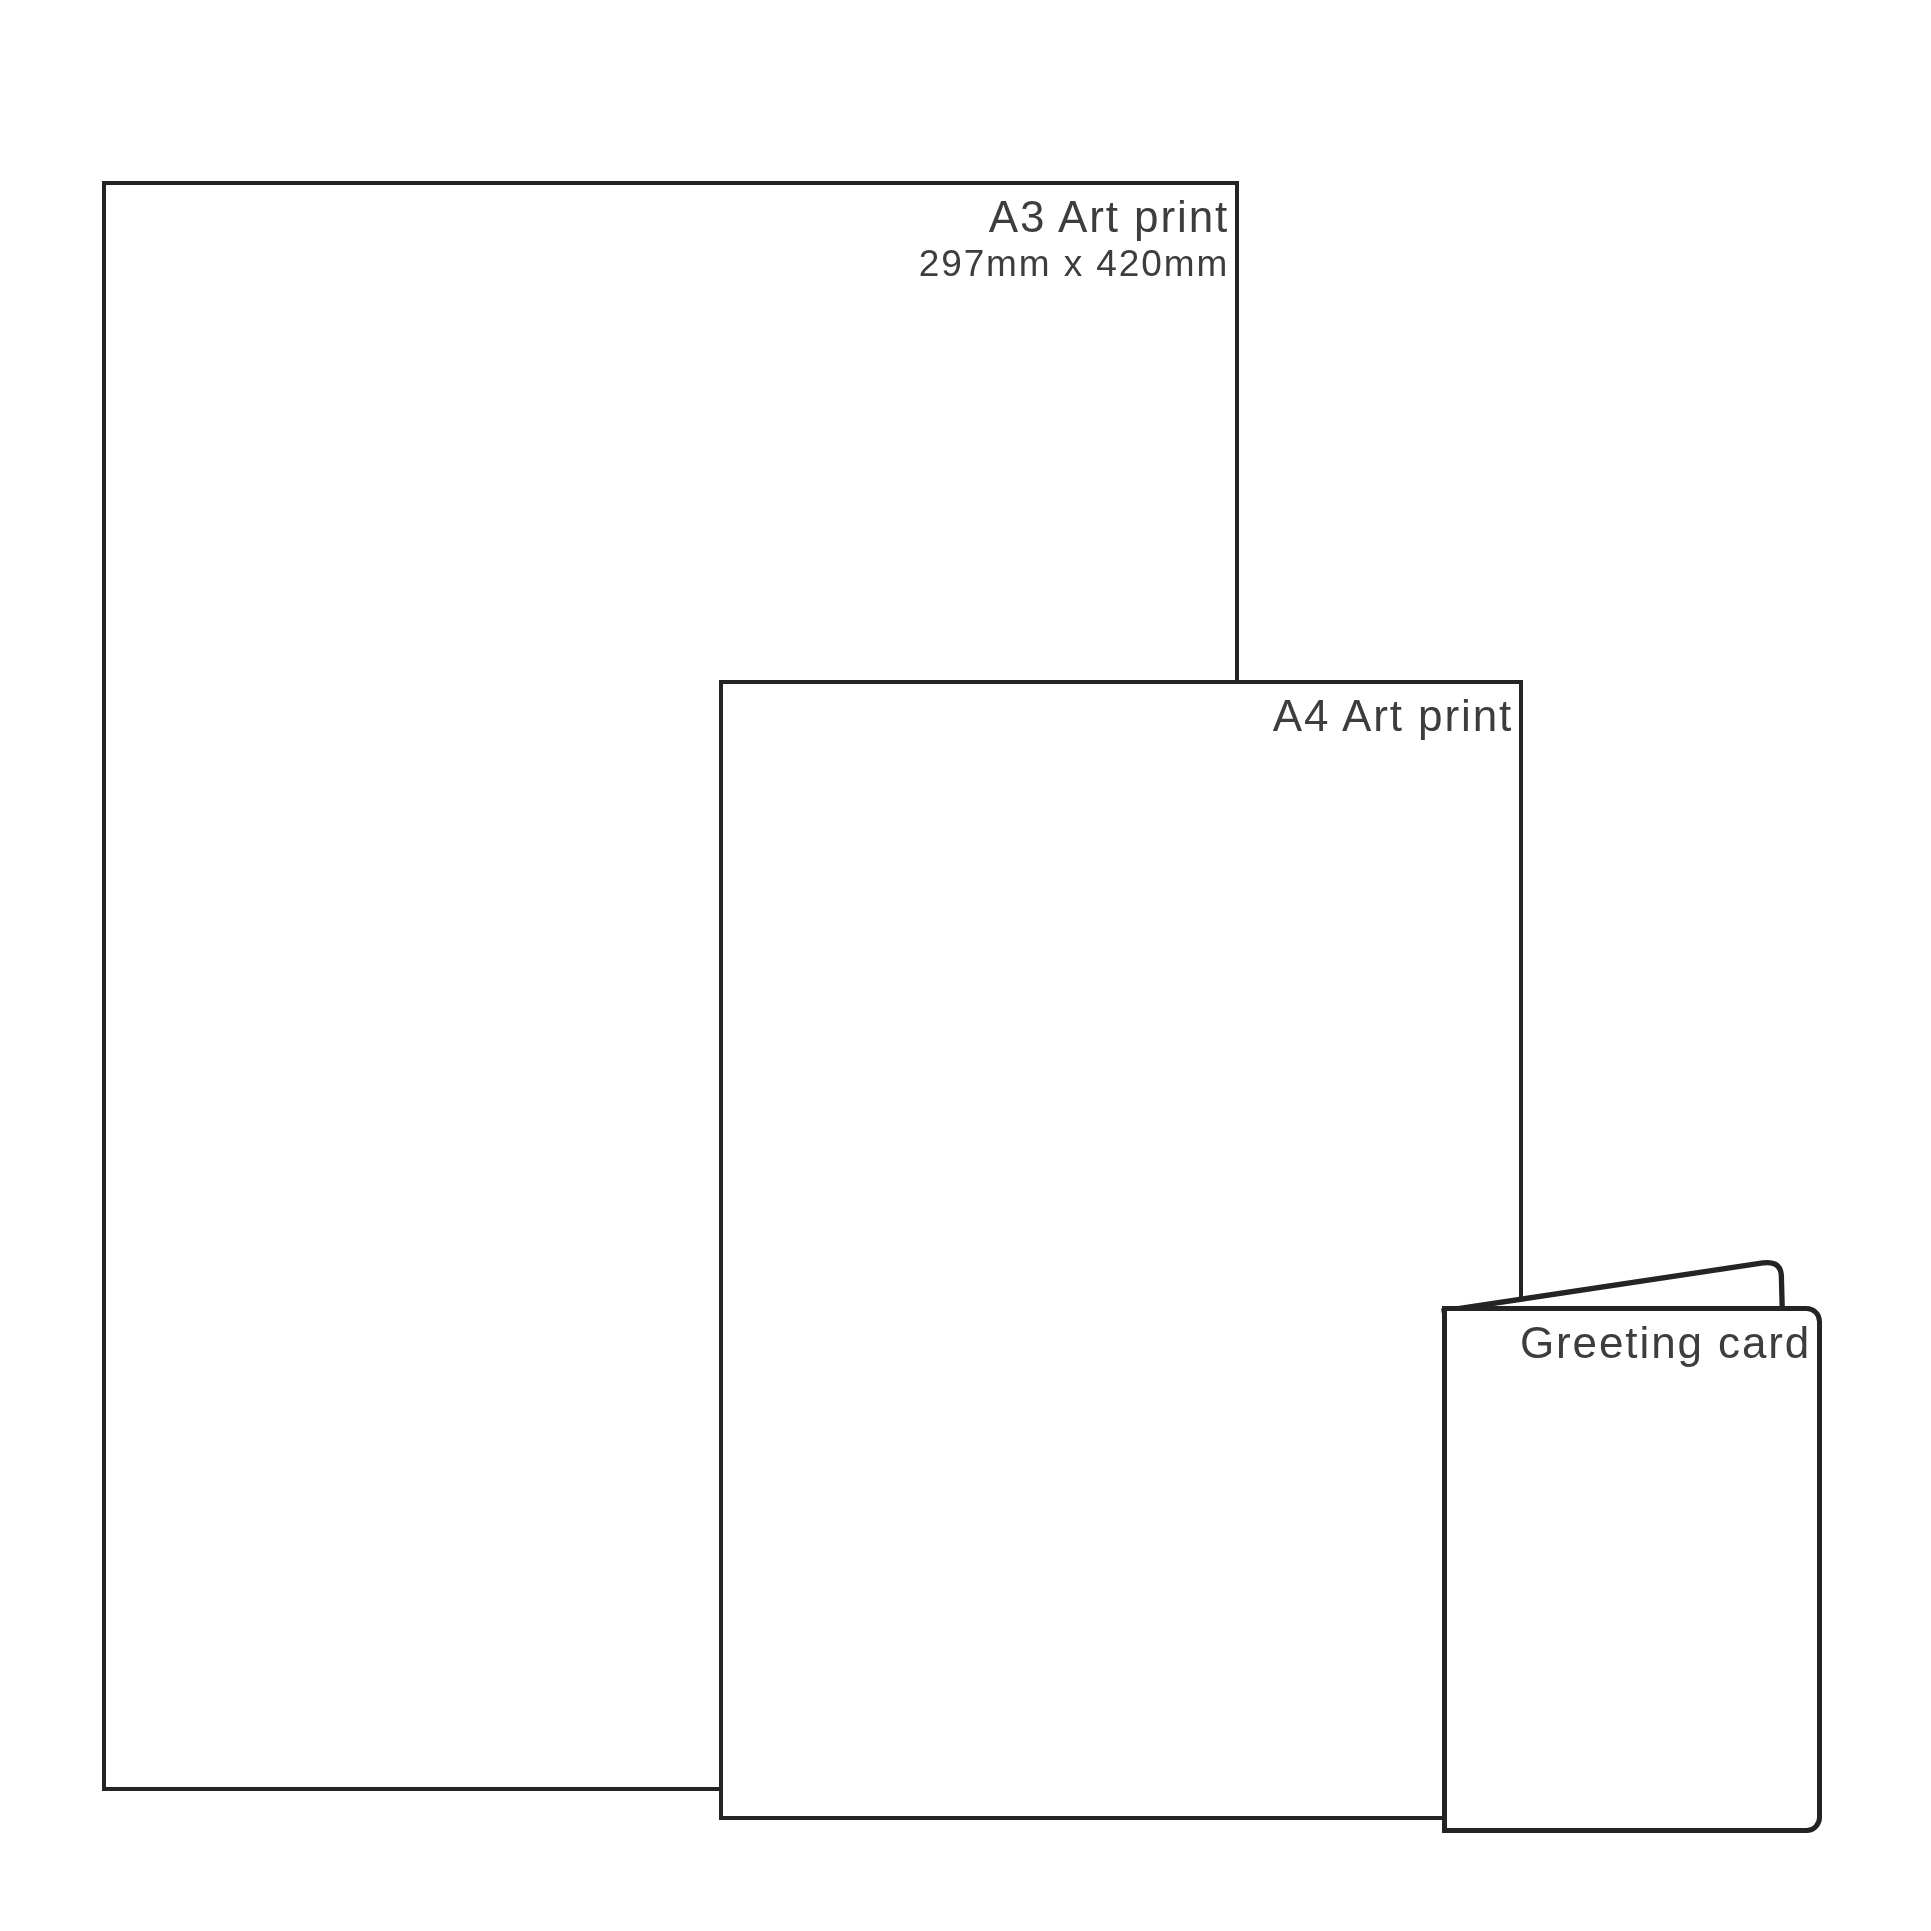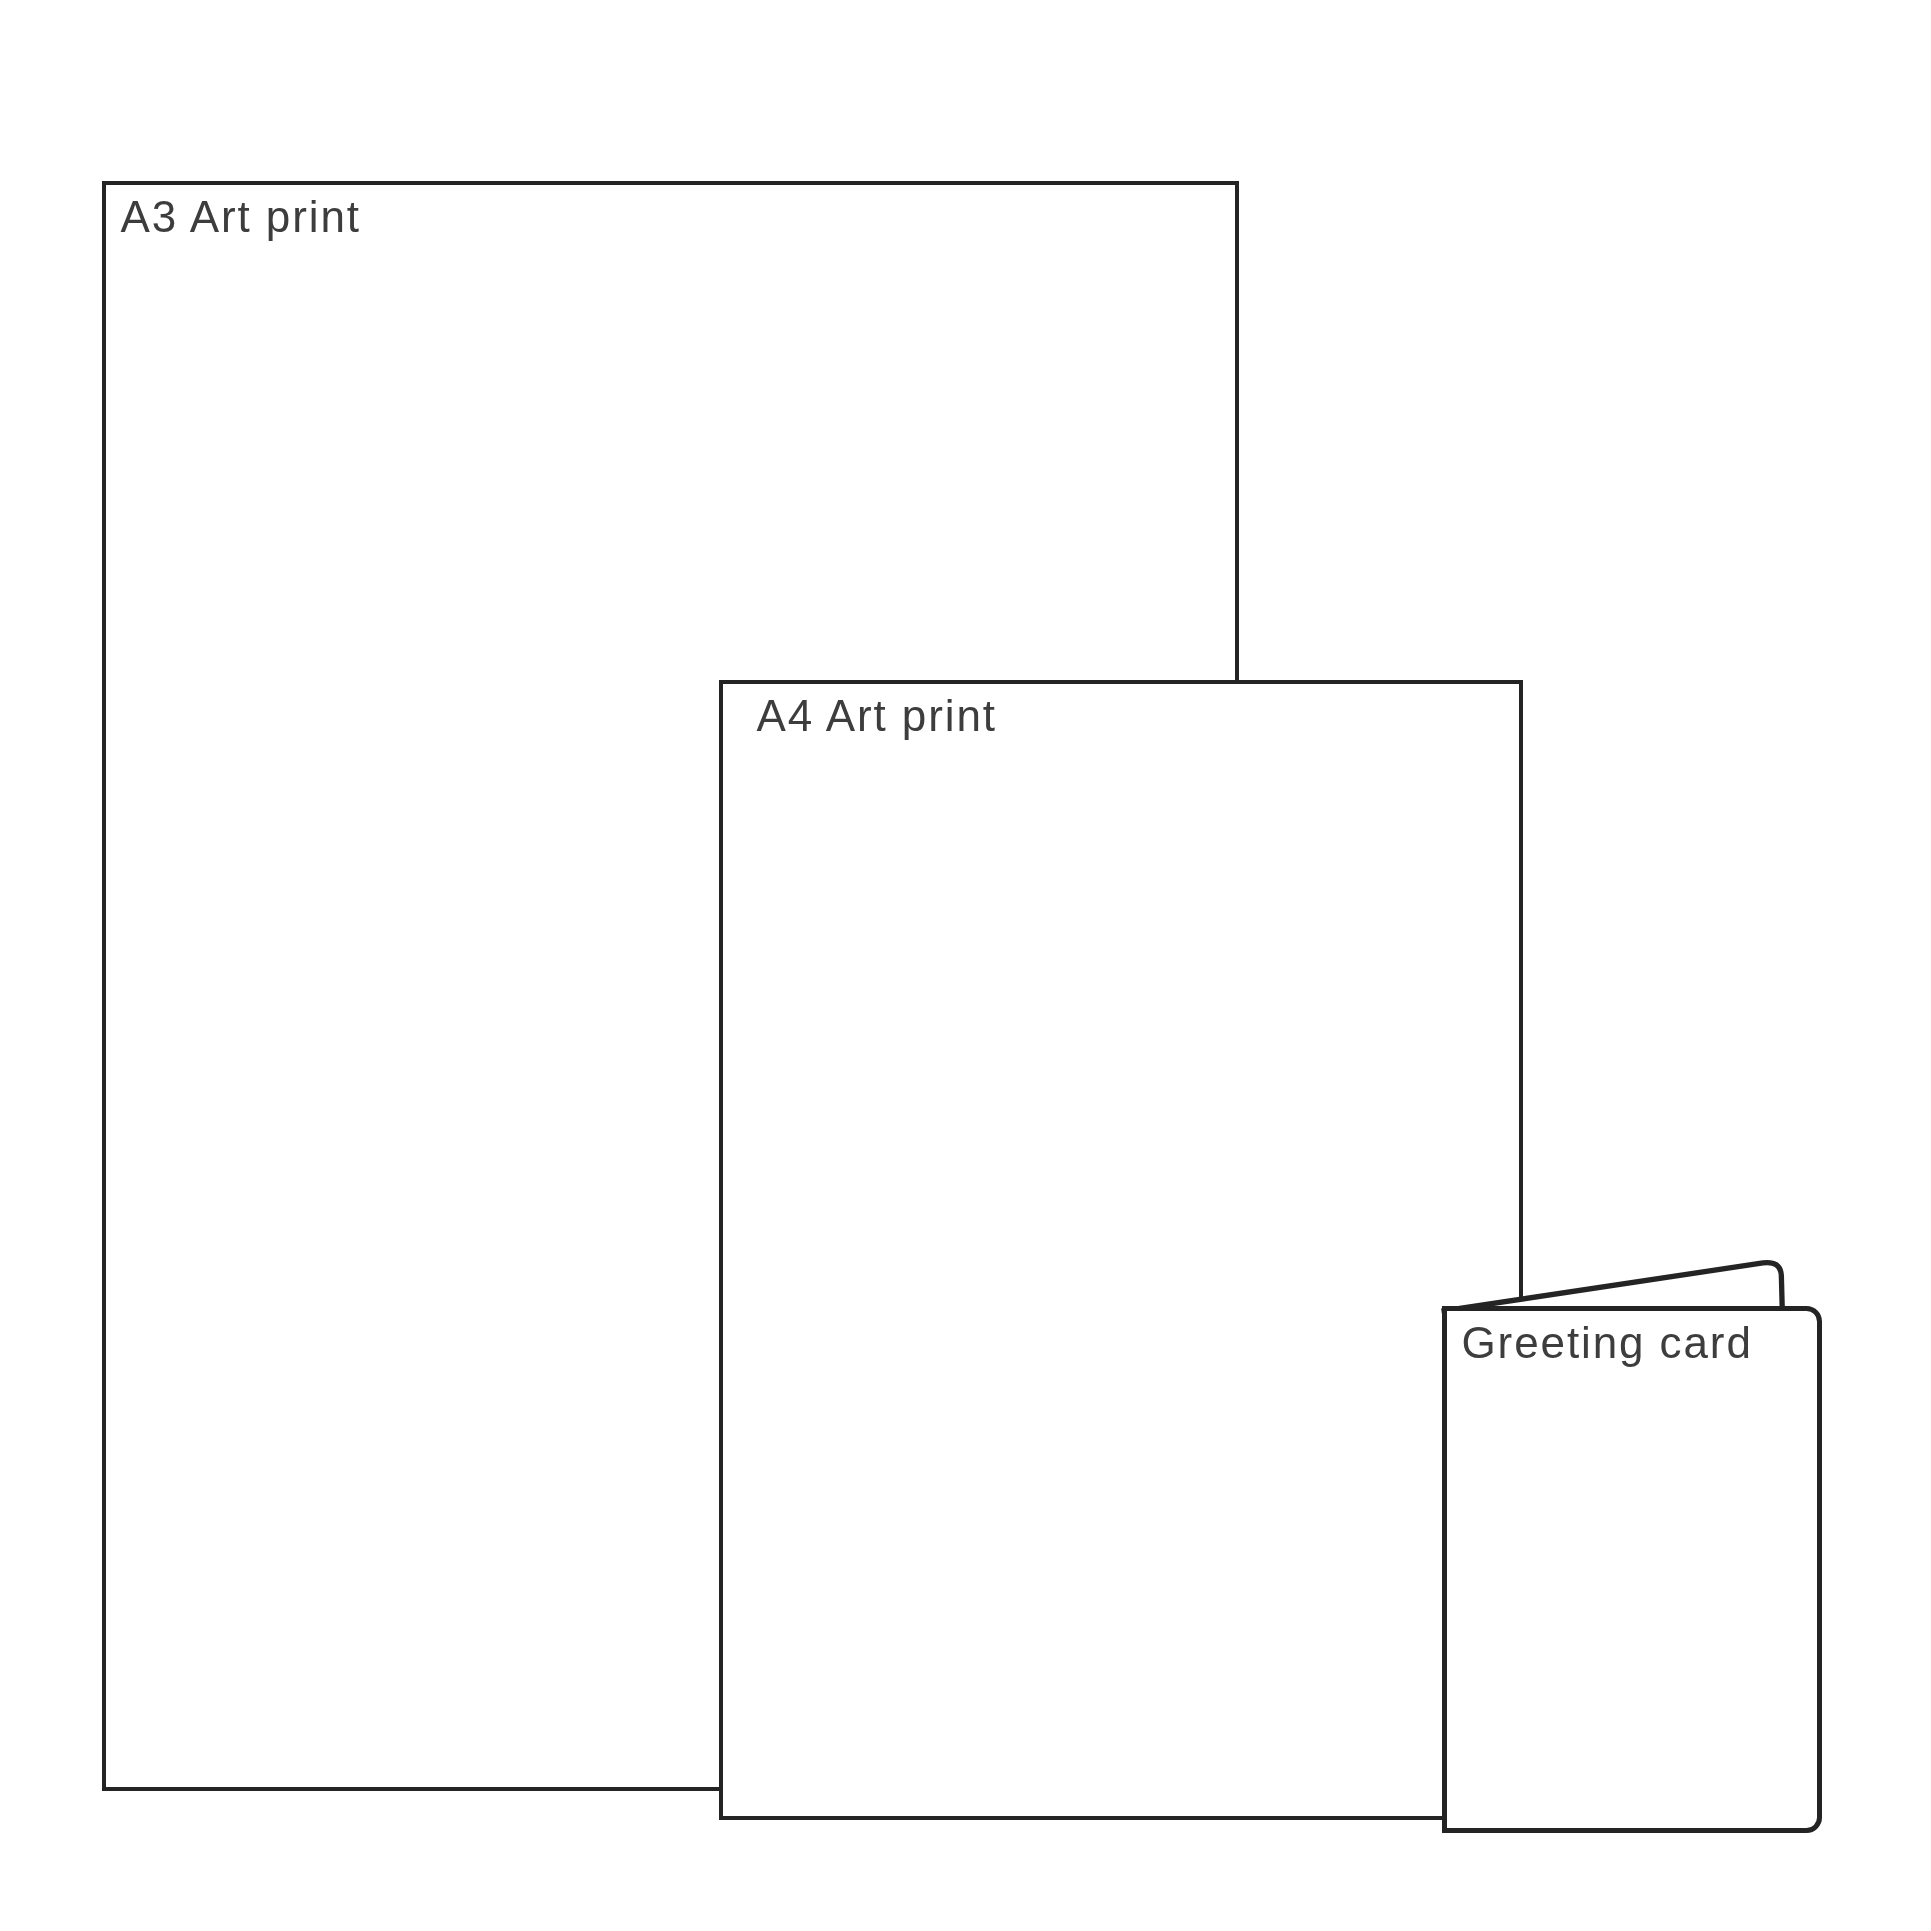--- a/index.html
+++ b/index.html
@@ -13,20 +13,21 @@
     height: 1931px;
     background: #ffffff;
     overflow: hidden;
     font-family: "Liberation Sans", sans-serif;
   }
   .sheet {
     position: absolute;
     background: #ffffff;
     border: 4.8px solid var(--outline, #242424);
     box-sizing: border-box;
+    text-align: right;
   }
   #a3-sheet {
     left: 102px;
     top: 181px;
     width: 1137px;
     height: 1610px;
     z-index: 1;
   }
   #a4-sheet {
     left: 719px;
@@ -85,20 +86,21 @@
   }
 </style>
 </head>
 <body style="background: rgb(255, 255, 255);">
 
 <div class="stage">
 
   <div class="sheet" id="a3-sheet">
     <div class="label">
       <div class="title">A3 Art print</div>
+      <div class="dims">297mm x 420mm</div>
     </div>
   </div>
 
   <div class="sheet" id="a4-sheet">
     <div class="label">
       <div class="title">A4 Art print</div>
     </div>
   </div>
 
   <svg id="card-back-svg" viewBox="0 0 2000 2000" aria-hidden="true">

